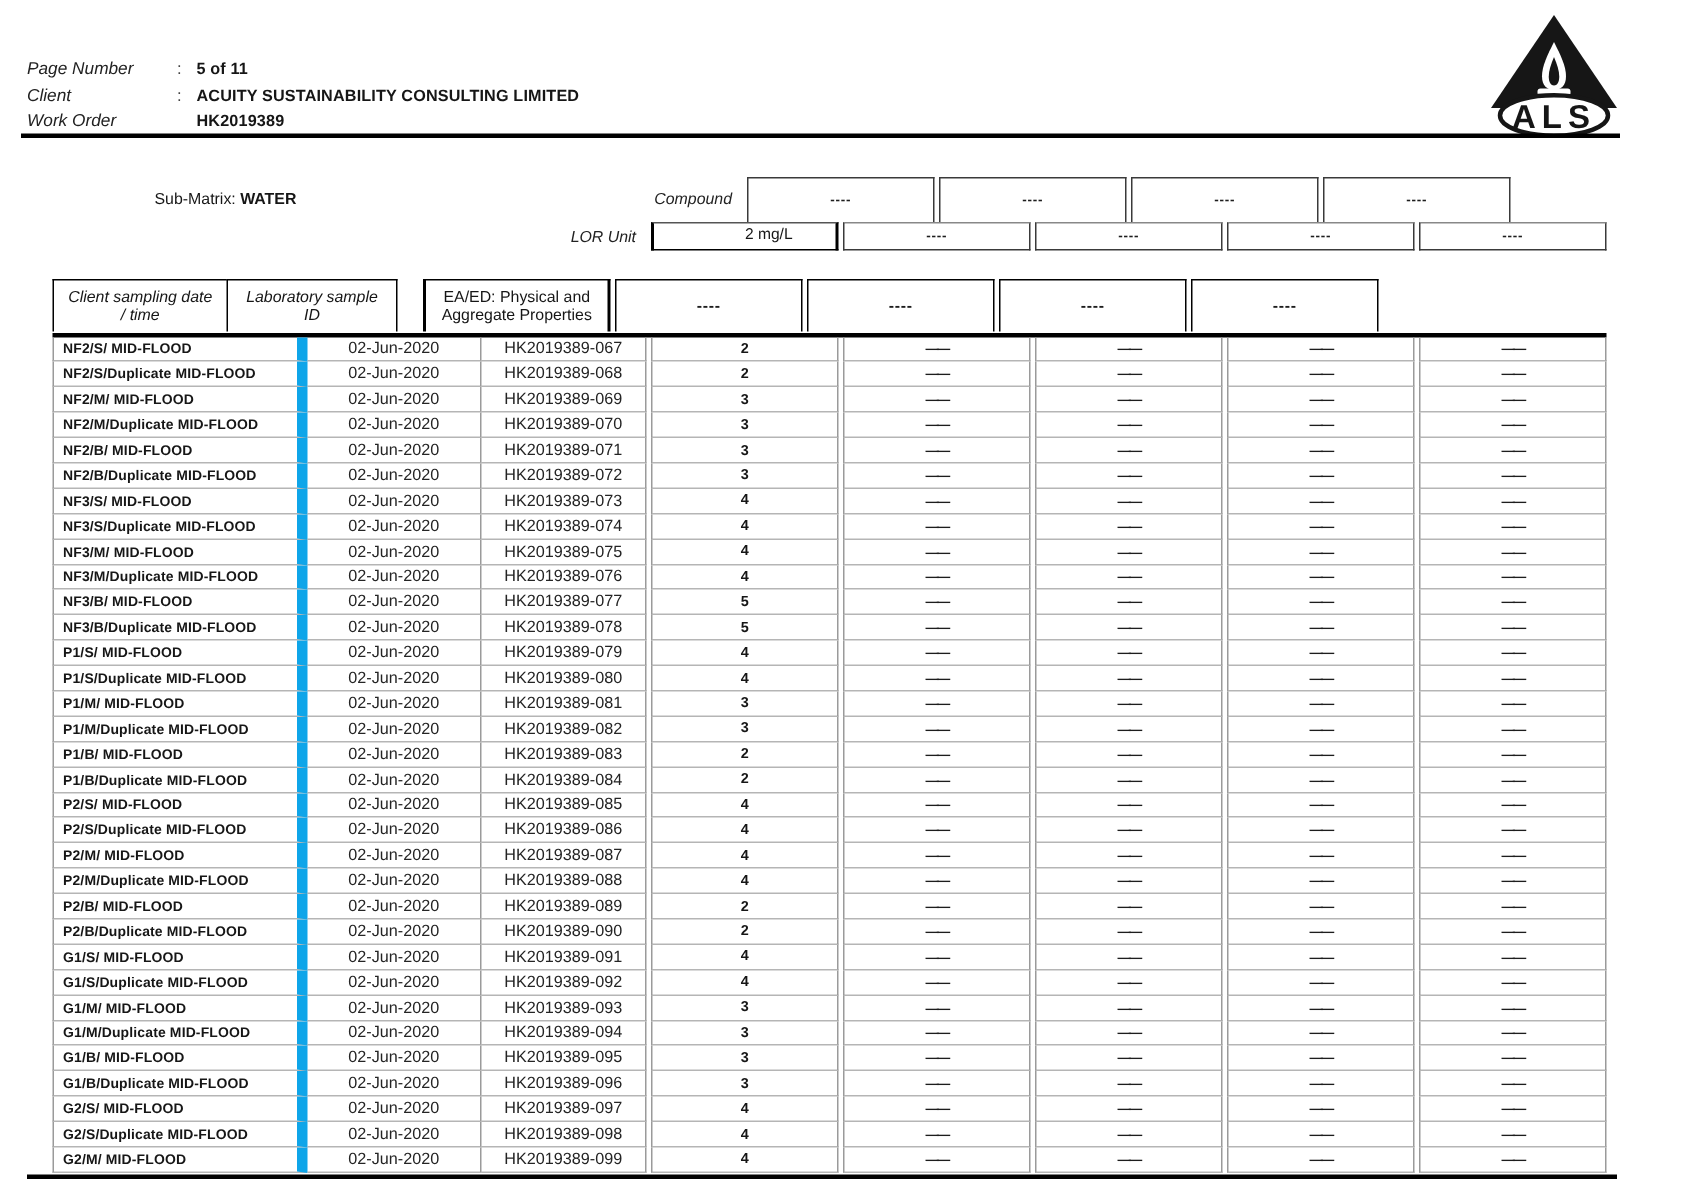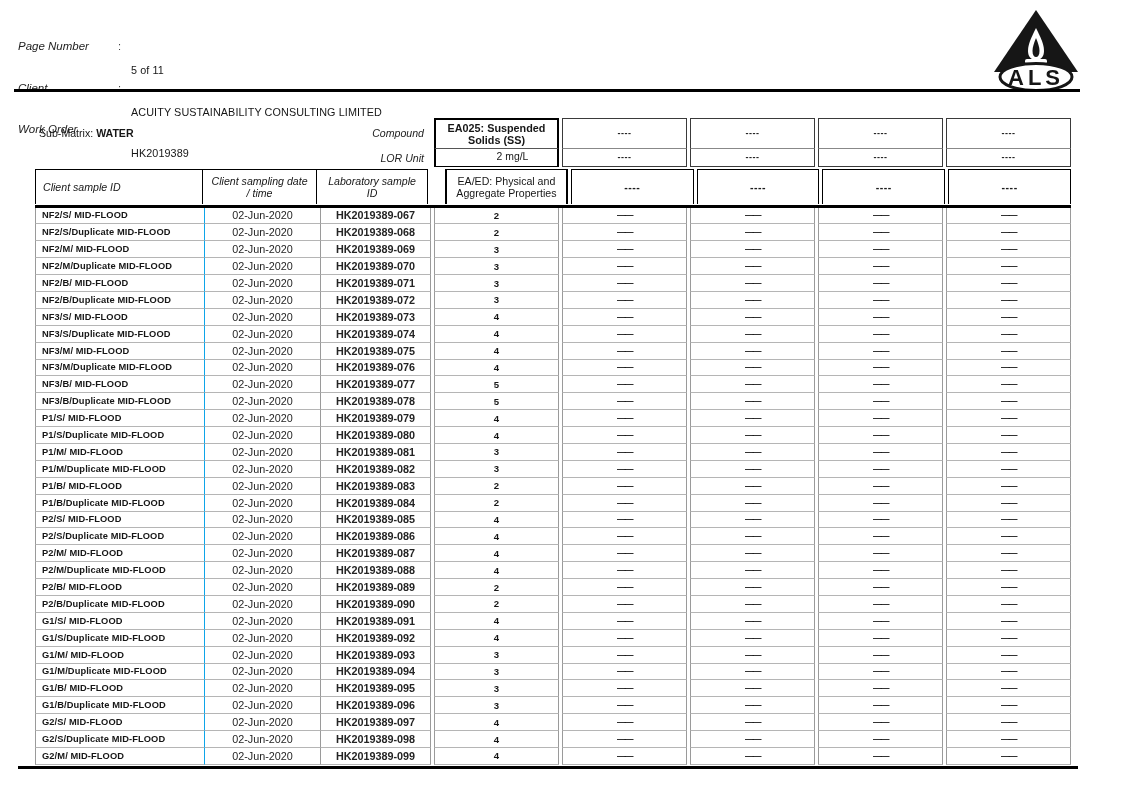--- a/index.html
+++ b/index.html
@@ -5,28 +5,28 @@
   html,body{margin:0;padding:0;}
   body{
     width:1122px;height:794px;background:#ffffff;position:relative;
     font-family:"Liberation Sans", sans-serif;color:#161616;overflow:hidden;
   }
   
   .doc-header{position:absolute;top:38px;left:18px;}
   .meta-row{display:flex;line-height:17.5px;}
   .meta-label{font-style:italic;width:100px;font-size:11.5px;color:#222;}
   .meta-sep{width:13px;font-size:11px;color:#444;}
-  .meta-value{font-weight:normal;font-size:10.8px;letter-spacing:.1px;margin-top:24px;}
+  .meta-value{font-weight:bold;font-size:10.8px;letter-spacing:.1px;}
   .logo{position:absolute;top:8px;right:40px;}
   .top-rule{position:absolute;top:89px;left:14px;width:1066px;height:3px;background:#000;}
   
   .table-wrap{position:absolute;top:118px;left:35px;width:1036px;}
   .hrow{display:flex;align-items:stretch;}
   .hrow-a{height:30px;justify-content:center;}
-  .hrow-b{height:19px;margin-bottom:2px;}
+  .hrow-b{height:19px;margin-bottom:19px;}
   .hrow-c{height:35px;}
   .hleft{width:396px;box-sizing:border-box;display:flex;align-items:center;
          justify-content:space-between;padding:0 7px 0 4px;}
   .hleft.lor{justify-content:flex-end;}
   .submatrix{font-size:10.6px;}
   .submatrix b{font-weight:bold;}
   .hlabel{font-style:italic;font-size:10.6px;color:#222;}
   .hcell{box-sizing:border-box;width:125px;margin-left:3px;display:flex;flex-direction:column;
          align-items:center;justify-content:center;text-align:center;font-size:10.6px;line-height:12.5px;}
   .c4a{border:2px solid #000;border-bottom:none;font-weight:bold;font-size:10.8px;}
@@ -40,25 +40,25 @@
       flex-direction:column;}
   .cc1{width:170px;border-right:none;align-items:flex-start;padding-left:7px;text-align:left;}
   .cc2{width:116px;border-right:none;}
   .cc3{width:114px;}
   .cc4{font-style:normal;border-left-width:2px;border-right-width:2px;}
   .header-bottom-rule{height:2.5px;background:#000;margin-top:1px;}
   
   .brow{display:flex;height:16.9px;}
   .bc{box-sizing:border-box;display:flex;align-items:center;border-bottom:1px solid #b5b5b5;
       overflow:hidden;white-space:nowrap;}
-  .bc1{width:170px;border-left:1px solid #9a9a9a;border-right:1px solid #0ea5e9;
+  .bc1{width:170px;border-left:1px solid #9a9a9a;border-right:7px solid #0ea5e9;
        padding-left:6px;font-weight:bold;font-size:9.3px;letter-spacing:.1px;}
   .bc2{width:116px;justify-content:center;font-size:10.8px;color:#242424;}
   .bc2,.bc3{border-right:1px solid #9a9a9a;}
-  .bc3{width:110px;justify-content:center;font-size:10.8px;color:#242424;font-weight:bold;}
+  .bc3{width:110px;justify-content:center;font-size:10.8px;color:#242424;}
   .bcr{width:125px;margin-left:3px;border-left:1px solid #9a9a9a;border-right:1px solid #9a9a9a;
        justify-content:center;font-weight:bold;font-size:9.6px;}
   .dash-c{letter-spacing:-1.5px;font-size:9px;color:#1d1d1d;}
   .bottom-rule{width:1060px;height:3px;background:#000;margin-top:1px;margin-left:-17px;}
 </style>
 </head>
 <body>
 
 <div class="doc-header">
   <div class="meta-row">
@@ -91,43 +91,38 @@
 
 <div class="top-rule"></div>
 
 <div class="table-wrap">
 
   <div class="hrow hrow-a">
     <div class="hleft">
       <span class="submatrix"><span>Sub-Matrix:</span>&nbsp;<b>WATER</b></span>
       <span class="hlabel">Compound</span>
     </div>
-    <div class="hcell c4a">
-      <span>EA025: Suspended</span>
-      <span>Solids (SS)</span>
-    </div>
     <div class="hcell pha dash-h">----</div>
     <div class="hcell pha dash-h">----</div>
     <div class="hcell pha dash-h">----</div>
     <div class="hcell pha dash-h">----</div>
   </div>
 
   <div class="hrow hrow-b">
     <div class="hleft lor">
       <span class="hlabel">LOR Unit</span>
     </div>
     <div class="hcell c4b">2 mg/L</div>
     <div class="hcell phb dash-h">----</div>
     <div class="hcell phb dash-h">----</div>
     <div class="hcell phb dash-h">----</div>
     <div class="hcell phb dash-h">----</div>
   </div>
 
   <div class="hrow hrow-c">
-    <div class="cc cc1">Client sample ID</div>
     <div class="cc cc2">
       <span>Client sampling date</span>
       <span>/ time</span>
     </div>
     <div class="cc cc3">
       <span>Laboratory sample</span>
       <span>ID</span>
     </div>
     <div class="hcell cc cc4" style="margin-left:17px;">
       <span>EA/ED: Physical and</span>

